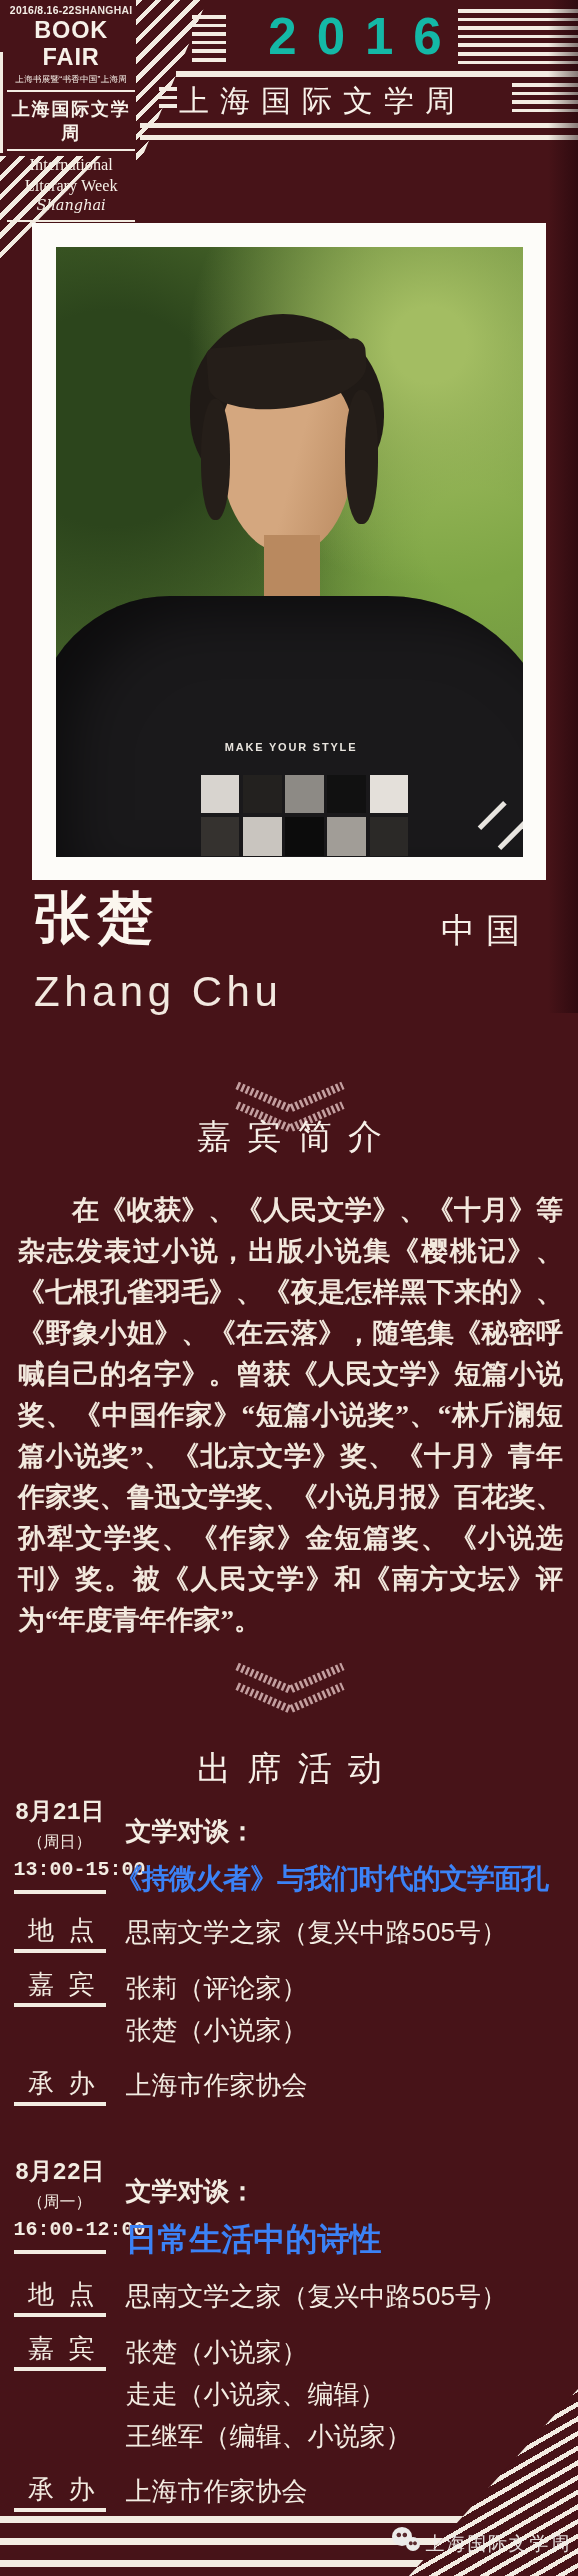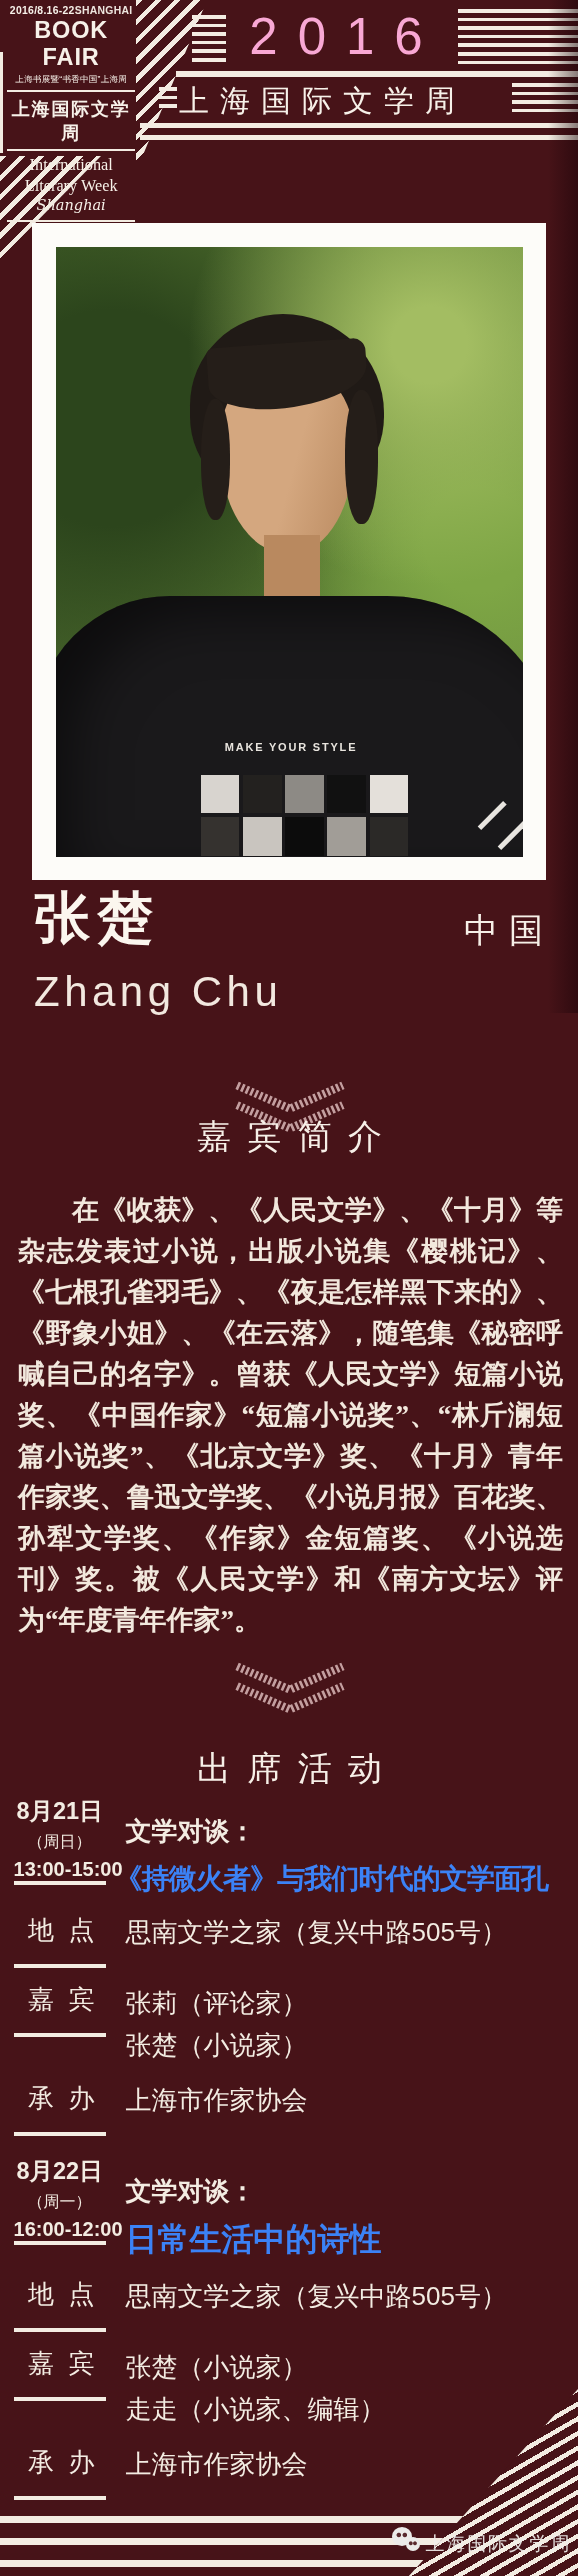--- a/index.html
+++ b/index.html
@@ -20,22 +20,22 @@
   .logo-bookfair{font-size:23.5px;font-weight:bold;letter-spacing:0.9px;margin-top:0.9px;}
   .logo-sub{font-size:8.6px;margin-top:2.7px;white-space:nowrap;letter-spacing:0.2px;}
   .logo-rule{height:1.8px;background:#f3ece2;margin:4.5px 0;}
   .logo-cnweek{font-family:"Liberation Serif",serif;font-weight:bold;font-size:18px;letter-spacing:1.8px;margin:1.8px 0;}
   .logo-en{font-family:"Liberation Serif",serif;font-size:16.3px;line-height:1.12;margin-top:3.6px;}
   .logo-script{font-family:"DejaVu Serif",serif;font-style:italic;font-size:14.5px;margin-top:1.8px;}
   .logo-bottom-rule{height:2.7px;background:#f3ece2;margin-top:6.3px;}
   .left-edge-line{left:0;top:52px;width:2.7px;height:101px;background:#f3ece2;}
 
   
-  .year{left:213px;top:7.2px;width:246px;font-size:51px;font-weight:normal;letter-spacing:20px;
-        text-indent:20px;text-align:center;color:#f9a8d4;}
+  .year{left:232px;top:7.2px;width:246px;font-size:51px;font-weight:bold;letter-spacing:20px;
+        text-indent:20px;text-align:center;color:#14b8a6;}
   .week-banner{left:179px;top:81px;width:336px;font-size:30px;letter-spacing:11px;color:#f7f1e9;white-space:nowrap;}
   .section-top{left:179px;top:151px;width:271px;font-size:29px;letter-spacing:18px;color:#f7f1e9;white-space:nowrap;}
 
   
   .photo-frame{left:32px;top:223px;width:514px;height:657px;background:#fdfcf9;box-sizing:border-box;padding:23.5px;}
   .photo{position:relative;width:100%;height:100%;overflow:hidden;
     background:
       radial-gradient(circle at 80% 16%, #a3bd62 0 6%, rgba(0,0,0,0) 38%),
       radial-gradient(circle at 90% 48%, #7ea645 0 10%, rgba(0,0,0,0) 42%),
       radial-gradient(circle at 12% 28%, #2c451c 0 18%, rgba(0,0,0,0) 52%),
@@ -64,42 +64,42 @@
   .shirt-grid i:nth-child(7){background:#c9c5bf;}  .shirt-grid i:nth-child(8){background:#0c0c0c;}
   .shirt-grid i:nth-child(9){background:#a19d97;}  .shirt-grid i:nth-child(10){background:#2b2927;}
   .slash{position:absolute;width:36px;height:4.5px;background:rgba(255,252,246,.9);transform:rotate(-45deg);}
   .slash.s1{left:418px;top:566px;}  .slash.s2{left:438px;top:586px;}
 
   .right-shade{right:0;top:0;width:31px;height:1013px;
                background:linear-gradient(to right,rgba(30,3,8,0),rgba(22,2,7,.5));}
 
   
   .name-cn{left:34px;top:881px;font-size:56px;font-weight:bold;letter-spacing:7.2px;color:#fbf6ee;}
-  .country{right:25px;top:908px;font-size:34px;letter-spacing:11px;color:#f6efe7;}
+  .country{right:48px;top:908px;font-size:34px;letter-spacing:11px;color:#f6efe7;}
   .name-en{left:34px;top:968px;font-size:42px;letter-spacing:4.5px;color:#f2e8df;}
 
   
   .chev{left:231px;width:118px;height:52px;}
   .chev1{top:1080px;} .chev2{top:1661px;}
   .sec-heading{left:0;width:579px;text-align:center;font-size:34px;letter-spacing:16.3px;
                text-indent:16.3px;color:#f6efe7;}
   .hp{top:1114px;} .he{top:1746px;}
 
   
   .bio{left:18px;top:1190px;width:545px;font-family:"Liberation Serif",serif;font-weight:bold;
        font-size:27px;line-height:41px;text-align:justify;text-indent:54px;color:#f2e8dd;}
 
   
   .event{left:13.6px;width:554px;display:grid;grid-template-columns:92px 1fr;column-gap:20px;row-gap:14.5px;}
   .ev1{top:1795px;} .ev2{top:2155px;}
-  .date-cell{text-align:center;border-bottom:4.5px solid #f3ece2;align-self:start;}
+  .date-cell{text-align:center;padding-bottom:9px;border-bottom:4.5px solid #f3ece2;align-self:start;font-family:Liberation Mono, monospace;}
   .date-d{font-size:23.5px;font-weight:bold;}
   .date-w{font-size:16px;margin-top:4.5px;}
   .date-t{font-size:20px;margin-top:5.4px;font-weight:bold;white-space:nowrap;}
-  .lbl{text-align:center;font-size:26px;letter-spacing:14.5px;text-indent:14.5px;padding-bottom:16px;
+  .lbl{text-align:center;font-size:26px;letter-spacing:14.5px;text-indent:14.5px;padding-bottom:1px;
        border-bottom:4.5px solid #f3ece2;align-self:start;white-space:nowrap;}
   .event-type{font-size:26px;font-weight:bold;margin-top:19px;}
   .event-title{font-weight:bold;color:#3b82f6;white-space:nowrap;}
   .ev1 .event-title{font-size:28px;margin-left:-11px;margin-top:11px;letter-spacing:-0.9px;}
   .ev2 .event-title{font-size:32px;margin-top:9px;}
   .venue,.org{font-size:26px;padding-top:2.7px;}
   .guest-line{font-size:26px;line-height:42px;}
 
   
   .bottom-stripes{left:0;top:2516px;width:579px;height:60px;
@@ -228,20 +228,21 @@
     <div class="title-cell">
       <div class="event-type">文学对谈：</div>
       <div class="event-title">日常生活中的诗性</div>
     </div>
     <div class="lbl">地点</div>
     <div class="venue">思南文学之家（复兴中路505号）</div>
     <div class="lbl">嘉宾</div>
     <div class="guests">
       <div class="guest-line">张楚（小说家）</div>
       <div class="guest-line">走走（小说家、编辑）</div>
+      <div class="guest-line">王继军（编辑、小说家）</div>
     </div>
     <div class="lbl">承办</div>
     <div class="org">上海市作家协会</div>
   </div>
 
   <div class="abs bottom-stripes"></div>
   <div class="abs fan"></div>
   <div class="abs watermark">
     <span class="wm-b1"></span>
     <span class="wm-b2"></span>

